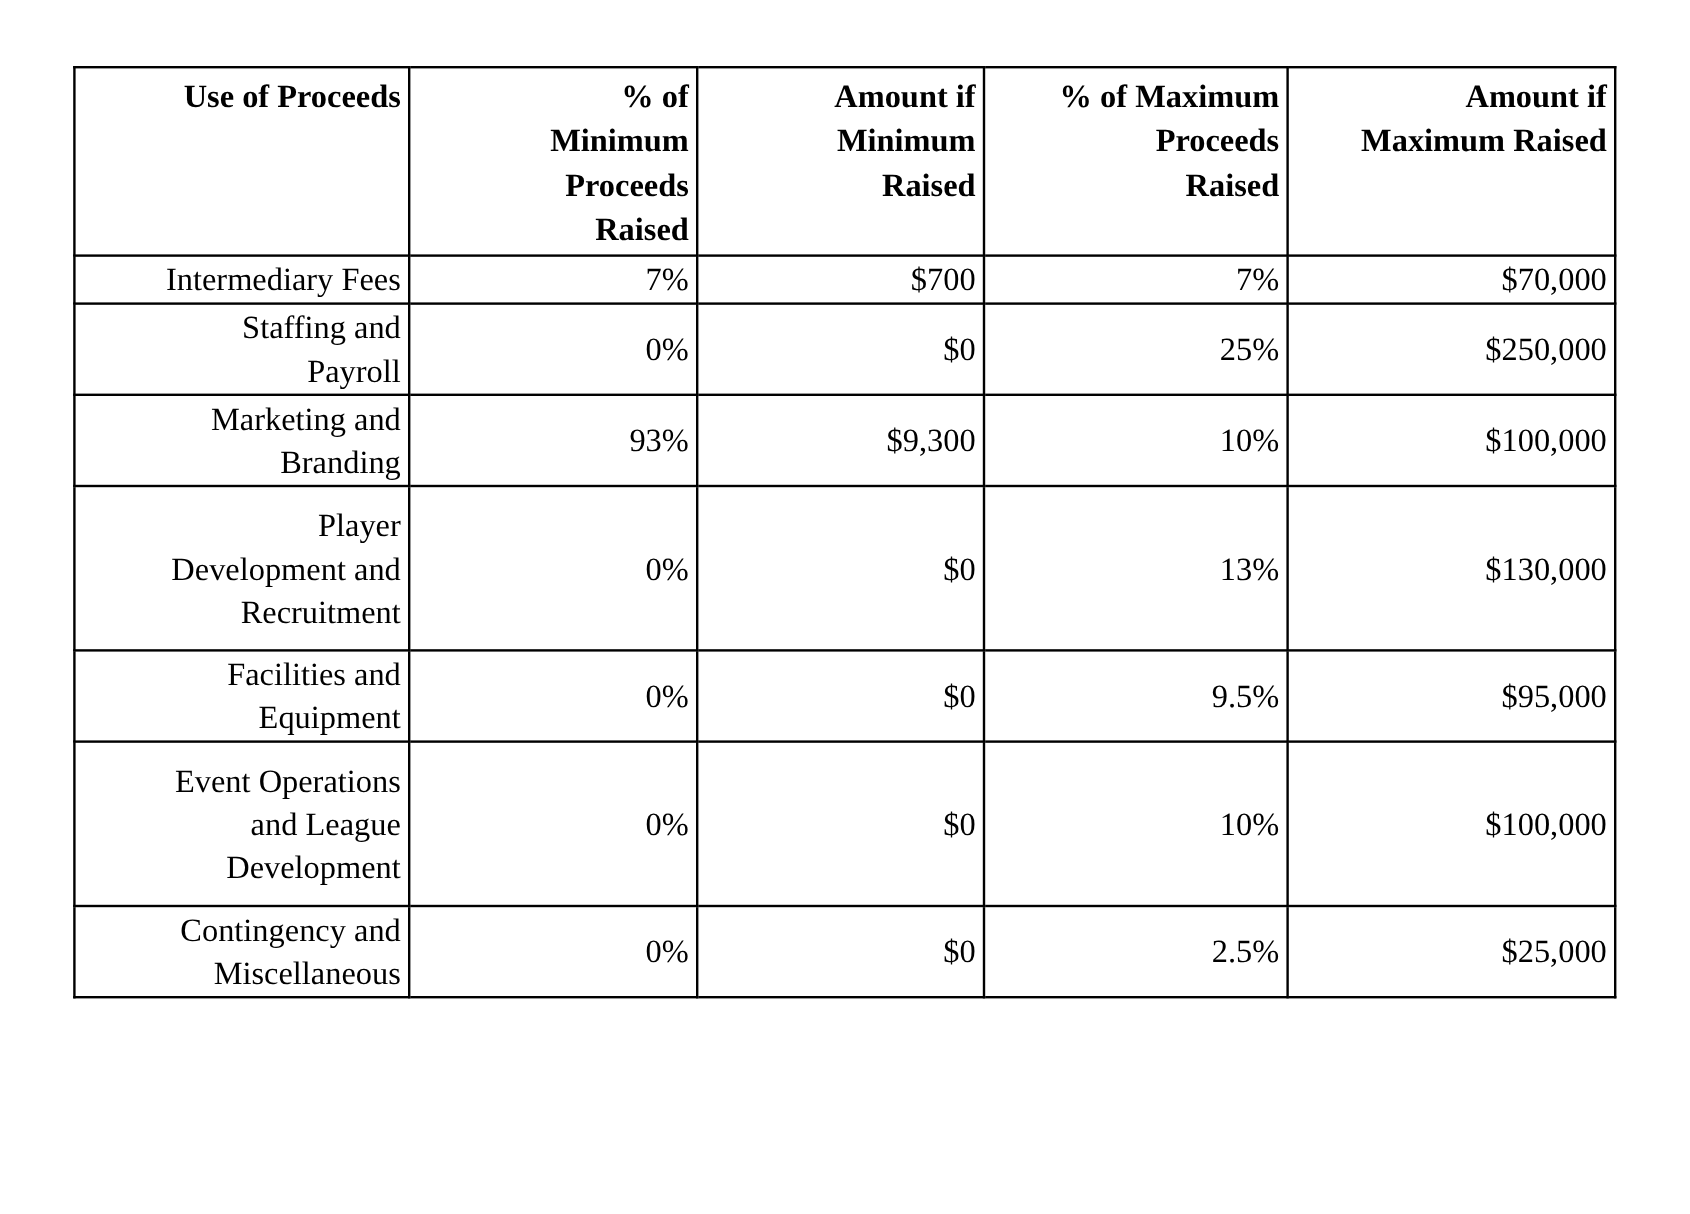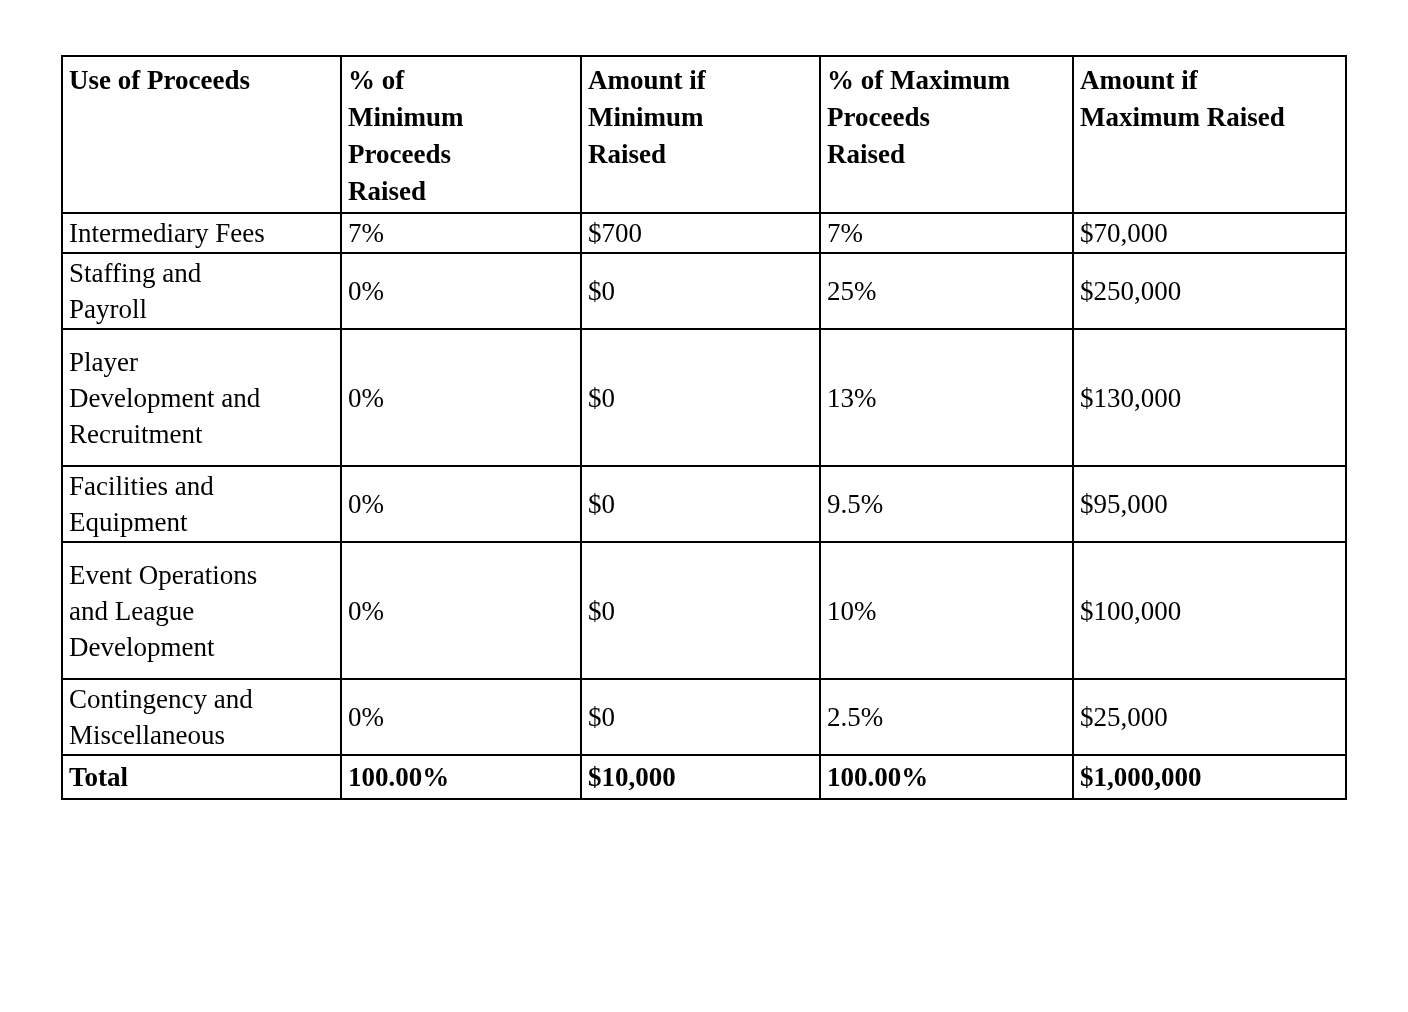--- a/index.html
+++ b/index.html
@@ -21,21 +21,21 @@
     left: 61px;
     top: 55px;
     width: 1284px;
     border-collapse: collapse;
     table-layout: fixed;
     font-size: 27px;
   }
   table.proceeds th,
   table.proceeds td {
     border: 2px solid #000000;
-    text-align: left;
+    text-align: right;
     white-space: pre-line;
     overflow: hidden;
   }
   
   table.proceeds th {
     font-weight: bold;
     vertical-align: top;
     line-height: 37px;
     padding: 5px 6px 2px 6px;
   }
@@ -96,20 +96,28 @@
 
       <tr class="h74">
         <td>Staffing and
 Payroll</td>
         <td class="vtop">0%</td>
         <td class="vtop">$0</td>
         <td class="vtop">25%</td>
         <td class="vtop">$250,000</td>
       </tr>
 
+      <tr class="h75">
+        <td>Marketing and
+Branding</td>
+        <td class="vtop">93%</td>
+        <td class="vtop">$9,300</td>
+        <td class="vtop">10%</td>
+        <td class="vtop">$100,000</td>
+      </tr>
 
       <tr class="h113">
         <td>Player
 Development and
 Recruitment</td>
         <td>0%</td>
         <td>$0</td>
         <td>13%</td>
         <td>$130,000</td>
       </tr>
@@ -136,22 +144,15 @@
 
       <tr class="h75">
         <td>Contingency and
 Miscellaneous</td>
         <td>0%</td>
         <td>$0</td>
         <td>2.5%</td>
         <td>$25,000</td>
       </tr>
 
-      <tr class="h44 total-row">
-        <td>Total</td>
-        <td>100.00%</td>
-        <td>$10,000</td>
-        <td>100.00%</td>
-        <td>$1,000,000</td>
-      </tr>
     </tbody>
   </table>
 </div>
 
 </body></html>

